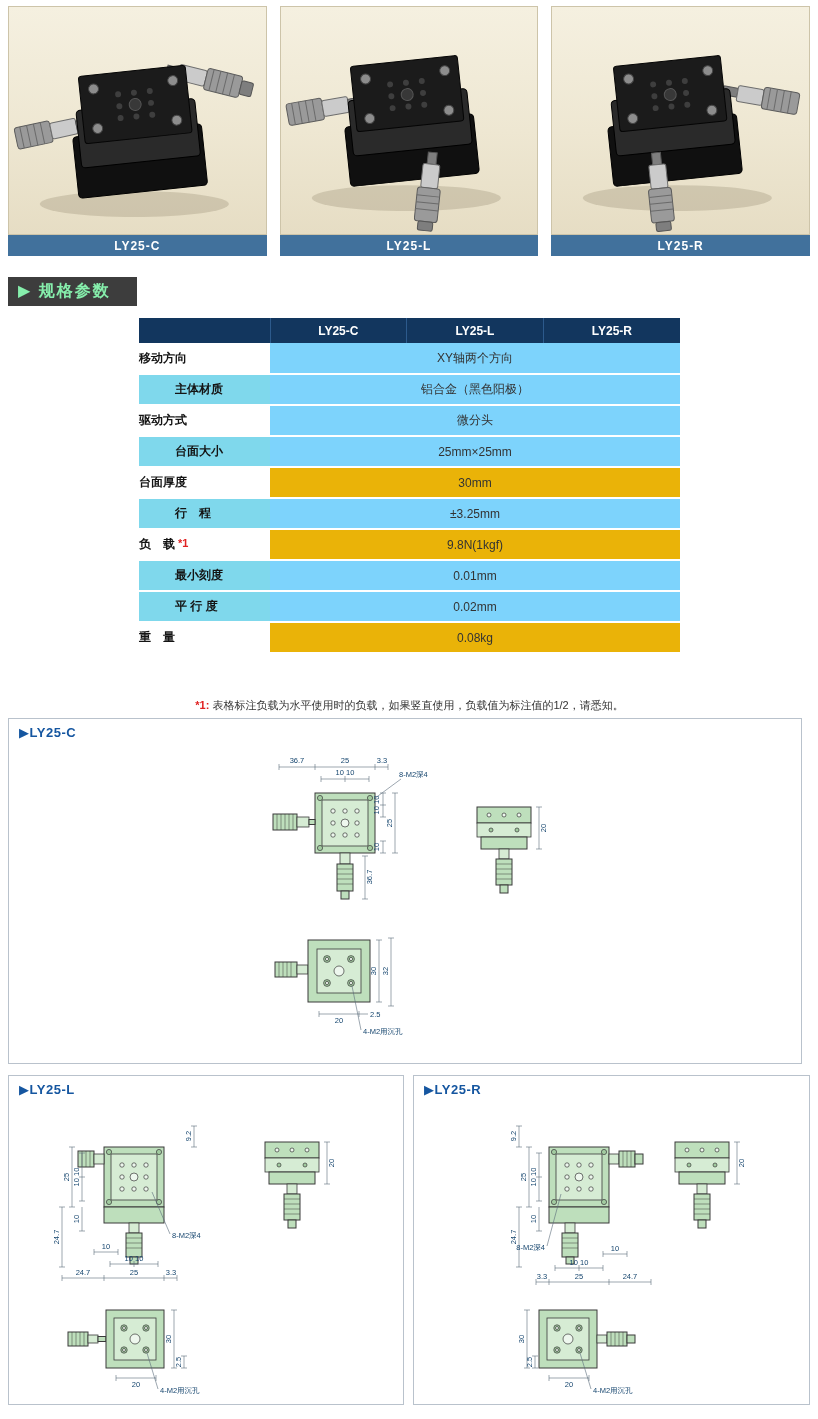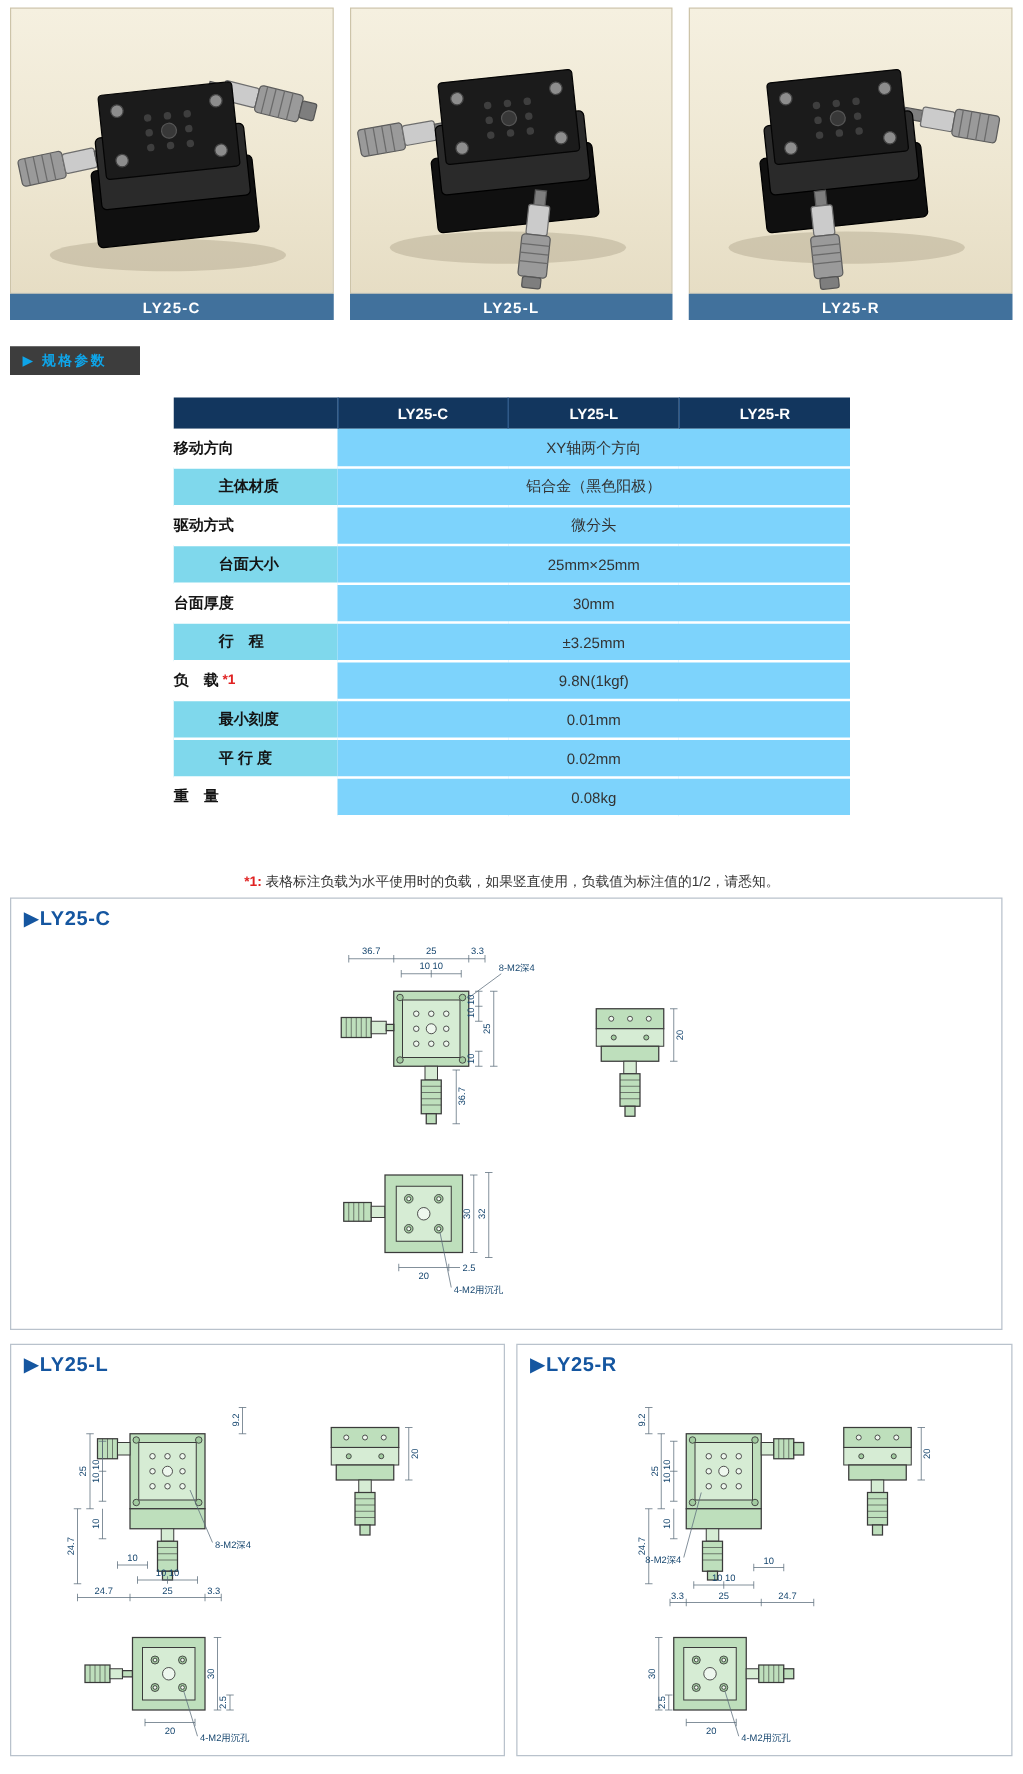--- a/index.html
+++ b/index.html
@@ -7,42 +7,42 @@
   body{width:818px;height:1419px;position:relative;font-family:"Liberation Sans","DejaVu Sans",sans-serif;overflow:hidden;}
 
   
   .products{position:absolute;left:8px;top:6px;width:802px;display:flex;gap:13px;}
   .product-card{flex:1;display:flex;flex-direction:column;}
   .product-img{height:229px;border:1px solid #cdc4a9;background:linear-gradient(180deg,#f5f0e0 0%,#eee7d2 55%,#e6ddc4 100%);overflow:hidden;}
   .product-img svg{width:100%;height:100%;display:block;}
   .product-label{height:21px;background:#41719c;color:#fff;font-size:12px;font-weight:bold;display:flex;align-items:center;justify-content:center;letter-spacing:1px;}
 
   
-  .section-bar{position:absolute;left:8px;top:277px;background:#3d3d3d;color:#0ea5e9;font-size:11px;font-weight:bold;padding:4px 26px 4px 10px;letter-spacing:2px;}
+  .section-bar{position:absolute;left:8px;top:277px;background:#3d3d3d;color:#86efac;font-size:16px;font-weight:bold;padding:4px 26px 4px 10px;letter-spacing:2px;}
 
   
   .specs{position:absolute;left:139px;top:318px;width:541px;border-collapse:collapse;font-size:12px;table-layout:fixed;}
   .specs thead th{background:#12365e;color:#fff;height:25px;font-weight:bold;border-right:1px solid #2c5a8c;}
   .specs thead th:last-child{border-right:none;}
   .specs col.c-label{width:131px;}
   .specs tbody th{height:31px;font-weight:bold;color:#141414;background:#fff;border-bottom:2px solid #fff;text-align:left;vertical-align:middle;}
-  .specs tbody td{height:31px;color:#333;background:#7dd3fc;border-bottom:2px solid #fff;text-align:center;vertical-align:middle;}
+  .specs tbody td{height:31px;color:#333;background:#eab308;border-bottom:2px solid #fff;text-align:center;vertical-align:middle;}
   .specs tbody tr.lc th{background:#7fd8ec;padding-left:36px;}
   .specs tbody tr.vb td{background:#7dd3fc;}
   .note-red{color:#e02222;font-weight:bold;font-size:11px;margin-left:3px;vertical-align:1px;}
 
   .footnote{position:absolute;left:139px;top:698px;width:541px;font-size:11px;color:#333;text-align:center;}
   .footnote .fn-red{color:#e02222;font-weight:bold;margin-right:3px;}
 
   
   .draw-box{position:absolute;border:1px solid #b9c2cc;background:#fff;}
   .box-c{left:8px;top:718px;width:794px;height:346px;}
   .box-l{left:8px;top:1075px;width:396px;height:330px;}
   .box-r{left:413px;top:1075px;width:397px;height:330px;}
-  .draw-title{position:absolute;left:10px;top:6px;color:#1556a0;font-weight:bold;font-size:16px;letter-spacing:.5px;}
+  .draw-title{position:absolute;left:10px;top:6px;color:#1556a0;font-weight:bold;font-size:13px;letter-spacing:.5px;}
   .dv{position:absolute;overflow:visible;}
 
   
   svg .part{fill:#bedfbc;stroke:#3a3a3a;stroke-width:1;}
   svg .part2{fill:#d6ecd4;stroke:#3a3a3a;stroke-width:.8;}
   svg .hole{fill:#eef7ee;stroke:#3a3a3a;stroke-width:.7;}
   svg .screw{fill:#a2cba0;stroke:#3a3a3a;stroke-width:.7;}
   svg .dl{stroke:#5a6b7a;stroke-width:.6;fill:none;}
   svg .kn{stroke:#3a3a3a;stroke-width:.5;}
   svg text.dt{font-family:"Liberation Sans","DejaVu Sans",sans-serif;font-size:7.5px;fill:#15456e;}

